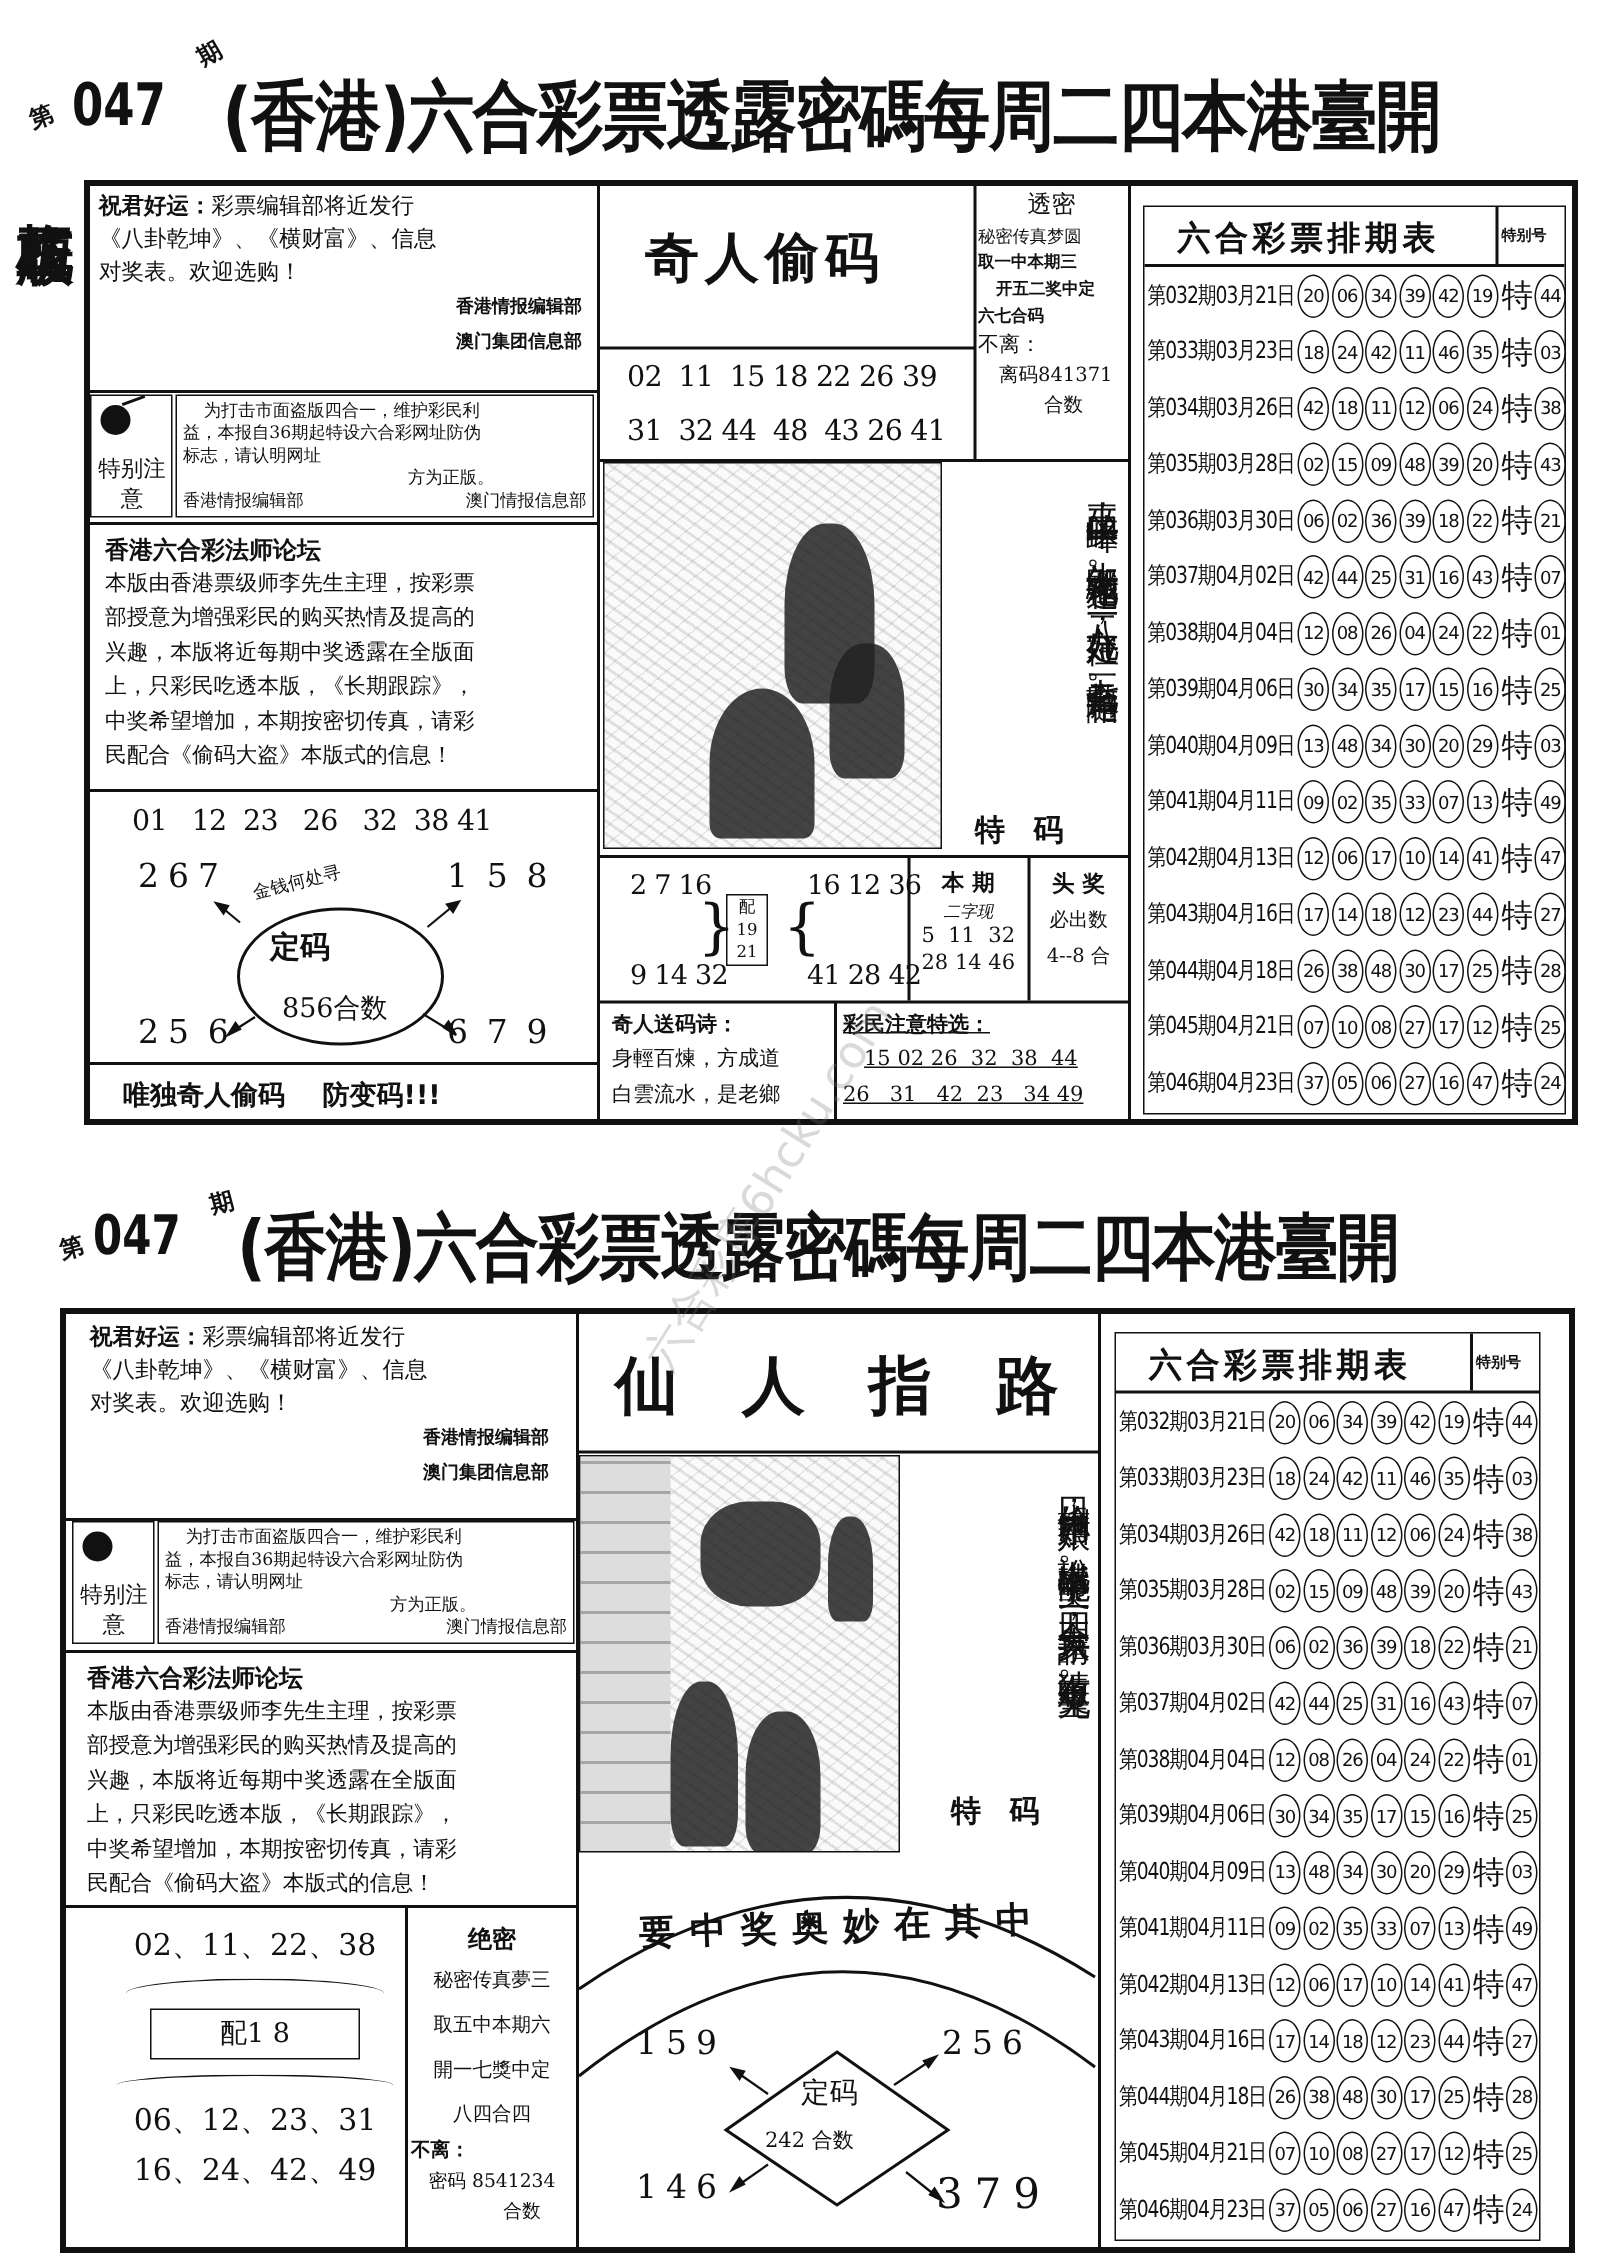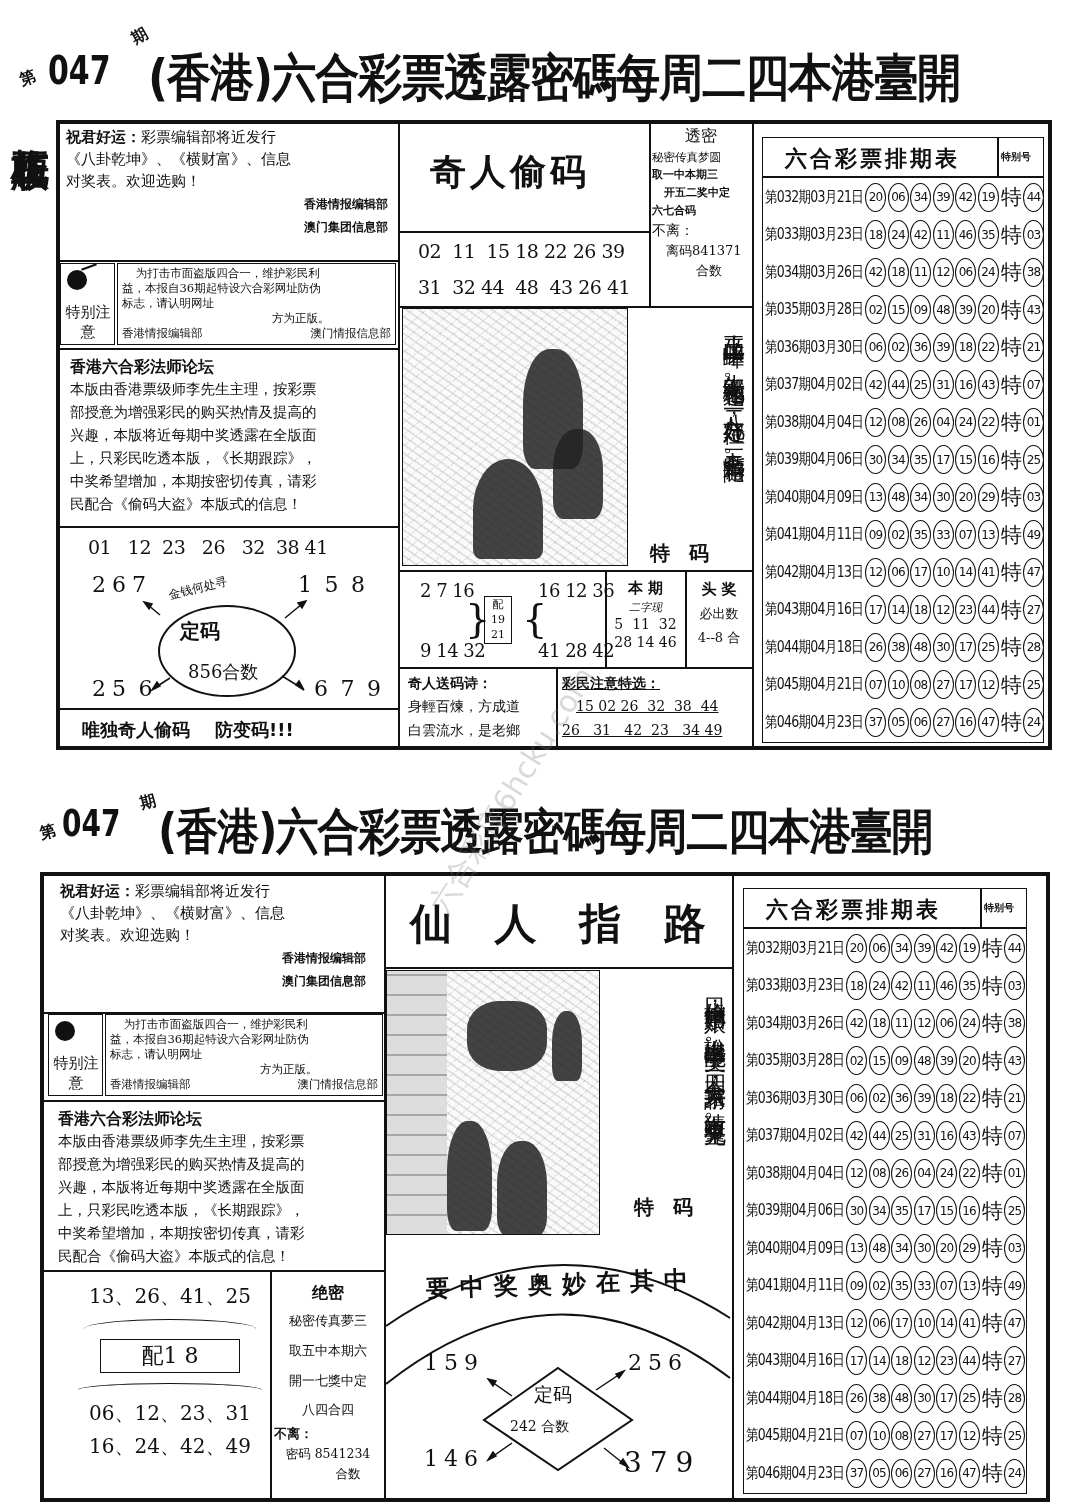--- a/index.html
+++ b/index.html
@@ -96,21 +96,21 @@
 <div class="abs rule-h" style="left:60px; top:526px; width:338px; height:1.5px;"></div>
 
 <div class="abs num" style="left:88px; top:536px;">01   12  23   26   32  38 41</div>
 <div class="abs num" style="left:92px; top:572px; font-size:22px;">2 6 7</div>
 <div class="abs num" style="left:298px; top:572px; font-size:22px;">1  5  8</div>
 <div class="abs serif" style="left:168px; top:580px; font-size:12px; transform:rotate(-14deg);">金钱何处寻</div>
 <div class="abs" style="left:158px; top:605px; width:138px; height:92px; border:2px solid #111; border-radius:50%;"></div>
 <div class="abs sans bold" style="left:180px; top:618px; font-size:20px;">定码</div>
 <div class="abs serif" style="left:188px; top:660px; font-size:18px;">856合数</div>
 <div class="abs num" style="left:92px; top:676px; font-size:22px;">2 5  6</div>
-<div class="abs num" style="left:298px; top:676px; font-size:22px;margin-left:16px;">6  7  9</div>
+<div class="abs num" style="left:298px; top:676px; font-size:22px;">6  7  9</div>
 <svg class="abs" style="left:140px; top:590px;" width="180" height="110">
   <g stroke="#111" stroke-width="1.5" fill="#111">
     <line x1="20" y1="25" x2="8" y2="15"></line>
       <polygon points="4,12 12,14 9,19"></polygon>
     <line x1="145" y1="28" x2="162" y2="14"></line>
       <polygon points="166,11 158,13 162,18"></polygon>
     <line x1="30" y1="88" x2="16" y2="97"></line>
       <polygon points="12,100 20,96 17,92"></polygon>
     <line x1="142" y1="86" x2="160" y2="97"></line>
       <polygon points="164,100 156,95 159,91"></polygon>
@@ -402,23 +402,23 @@
   <div class="sans" style="font-size:14.5px; line-height:23px; white-space:nowrap;">本版由香港票级师李先生主理，按彩票</div>
   <div class="sans" style="font-size:14.5px; line-height:23px; white-space:nowrap;">部授意为增强彩民的购买热情及提高的</div>
   <div class="sans" style="font-size:14.5px; line-height:23px; white-space:nowrap;">兴趣，本版将近每期中奖透露在全版面</div>
   <div class="sans" style="font-size:14.5px; line-height:23px; white-space:nowrap;">上，只彩民吃透本版，《长期跟踪》，</div>
   <div class="sans" style="font-size:14.5px; line-height:23px; white-space:nowrap;">中奖希望增加，本期按密切传真，请彩</div>
   <div class="sans" style="font-size:14.5px; line-height:23px; white-space:nowrap;">民配合《偷码大盗》本版式的信息！</div>
 </div>
 <div class="abs rule-h" style="left:44px; top:1270px; width:340px; height:1.5px;"></div>
 
 <div class="abs" style="left:70px; top:1280px; width:200px; text-align:center;">
-  <div class="serif" style="font-size:20px; line-height:33px;">13、26、41、25</div>
+  <div class="serif" style="font-size:20px; line-height:33px;">02、11、22、38</div>
   <div style="height:20px; border-top:1.5px solid #111; border-radius:50% 50% 0 0; margin:6px 14px 0;"></div>
-  <div class="box serif" style="margin:0 30px; font-size:22px; line-height:32px;">配1   8</div>
+  <div class="box serif" style="margin:0 30px; font-size:18px; line-height:32px;">配1   8</div>
   <div style="height:14px; border-top:1.5px solid #111; border-radius:50% 50% 0 0; margin:10px 8px 0;"></div>
   <div class="serif" style="font-size:20px; line-height:33px;">06、12、23、31</div>
   <div class="serif" style="font-size:20px; line-height:33px;">16、24、42、49</div>
 </div>
 <div class="abs rule-v" style="left:270px; top:1272px; height:226px; width:1.5px;"></div>
 <div class="abs" style="left:274px; top:1280px; width:108px; text-align:center;">
   <div class="sans bold" style="font-size:16px; line-height:26px;">绝密</div>
   <div class="serif" style="font-size:13px; line-height:30px; white-space:nowrap;">秘密传真夢三</div>
   <div class="serif" style="font-size:13px; line-height:30px; white-space:nowrap;">取五中本期六</div>
   <div class="serif" style="font-size:13px; line-height:30px; white-space:nowrap;">開一七獎中定</div>

